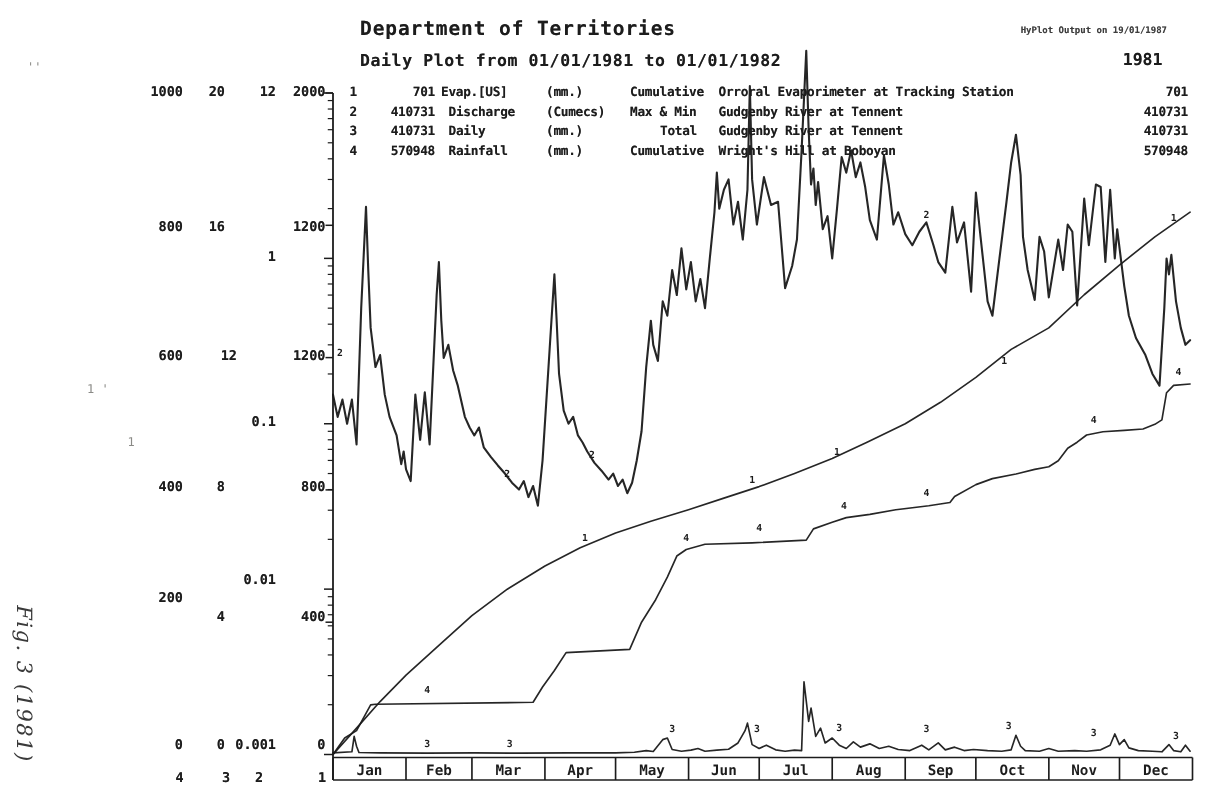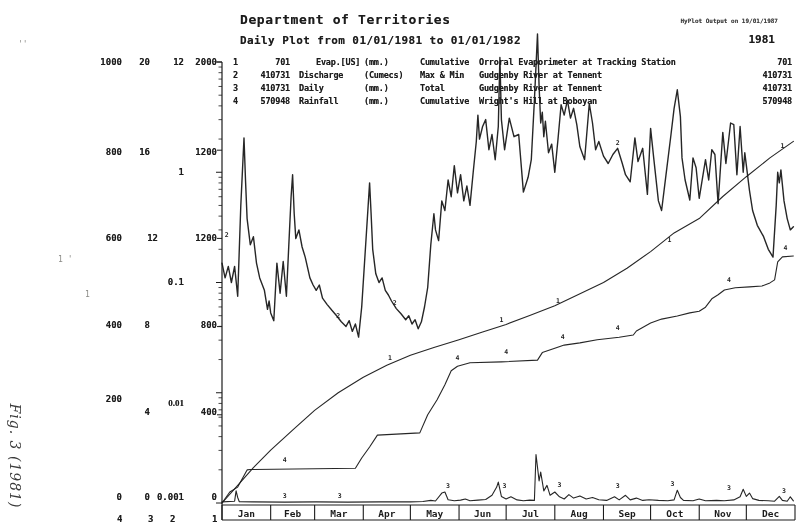--- a/index.html
+++ b/index.html
@@ -27,41 +27,41 @@
 
   <div class="abs ink title" style="left:240px;top:12px;">Department of Territories</div>
   <div class="abs ink outnote" style="right:26px;top:17px;">HyPlot Output on 19/01/1987</div>
   <div class="abs ink subtitle" style="left:240px;top:34px;">Daily Plot from 01/01/1981 to 01/01/1982</div>
   <div class="abs ink year" style="right:29px;top:33px;">1981</div>
 
   <div id="legend">
       <div class="legend-row ink" style="position: absolute; left: 0px; top: 57px; width: 804px; height: 12px;">
         <span style="left: 233px;">1</span>
         <span style="left: 246px; width: 44px; text-align: right;">701</span>
-        <span style="left: 316px;">Evap.[US]</span>
+        <span style="left: 294px;">Evap.[US]</span>
         <span style="left: 364px;">(mm.)</span>
         <span style="left: 420px;">Cumulative</span>
         <span style="left: 479px;">Orroral Evaporimeter at Tracking Station</span>
         <span style="left: 745px; width: 47px; text-align: right;">701</span>
       </div>
       <div class="legend-row ink" style="position: absolute; left: 0px; top: 70px; width: 804px; height: 12px;">
         <span style="left: 233px;">2</span>
         <span style="left: 246px; width: 44px; text-align: right;">410731</span>
         <span style="left: 299px;">Discharge</span>
         <span style="left: 364px;">(Cumecs)</span>
         <span style="left: 420px;">Max &amp; Min</span>
         <span style="left: 479px;">Gudgenby River at Tennent</span>
         <span style="left: 745px; width: 47px; text-align: right;">410731</span>
       </div>
       <div class="legend-row ink" style="position: absolute; left: 0px; top: 83px; width: 804px; height: 12px;">
         <span style="left: 233px;">3</span>
         <span style="left: 246px; width: 44px; text-align: right;">410731</span>
         <span style="left: 299px;">Daily</span>
         <span style="left: 364px;">(mm.)</span>
-        <span style="left: 420px;">Total</span>
+        <span style="left: 440px;">Total</span>
         <span style="left: 479px;">Gudgenby River at Tennent</span>
         <span style="left: 745px; width: 47px; text-align: right;">410731</span>
       </div>
       <div class="legend-row ink" style="position: absolute; left: 0px; top: 96px; width: 804px; height: 12px;">
         <span style="left: 233px;">4</span>
         <span style="left: 246px; width: 44px; text-align: right;">570948</span>
         <span style="left: 299px;">Rainfall</span>
         <span style="left: 364px;">(mm.)</span>
         <span style="left: 420px;">Cumulative</span>
         <span style="left: 479px;">Wright's Hill at Boboyan</span>
@@ -78,21 +78,21 @@
       <div class="axis-label ink" style="left: 78px; top: 492px;">0</div>
       <div class="axis-label ink" style="left: 106px; top: 57px;">20</div>
       <div class="axis-label ink" style="left: 106px; top: 147px;">16</div>
       <div class="axis-label ink" style="left: 114px; top: 233px;">12</div>
       <div class="axis-label ink" style="left: 106px; top: 320px;">8</div>
       <div class="axis-label ink" style="left: 106px; top: 407px;">4</div>
       <div class="axis-label ink" style="left: 106px; top: 492px;">0</div>
       <div class="axis-label ink" style="left: 140px; top: 57px;">12</div>
       <div class="axis-label ink" style="left: 140px; top: 167px;">1</div>
       <div class="axis-label ink" style="left: 140px; top: 277px;">0.1</div>
-      <div class="axis-label ink" style="left: 140px; top: 398px; font-family: Liberation Serif, serif;">0.01</div>
+      <div class="axis-label ink" style="left: 140px; top: 382px;">0.01</div>
       <div class="axis-label ink" style="left: 140px; top: 492px;">0.001</div>
       <div class="axis-label ink" style="left: 173px; top: 57px;">2000</div>
       <div class="axis-label ink" style="left: 173px; top: 147px;">1200</div>
       <div class="axis-label ink" style="left: 173px; top: 233px;">1200</div>
       <div class="axis-label ink" style="left: 173px; top: 320px;">800</div>
       <div class="axis-label ink" style="left: 173px; top: 407px;">400</div>
       <div class="axis-label ink" style="left: 173px; top: 492px;">0</div>
       <div class="series-no ink" style="left: 117px; top: 514px;">4</div>
       <div class="series-no ink" style="left: 148px; top: 514px;">3</div>
       <div class="series-no ink" style="left: 170px; top: 514px;">2</div>

